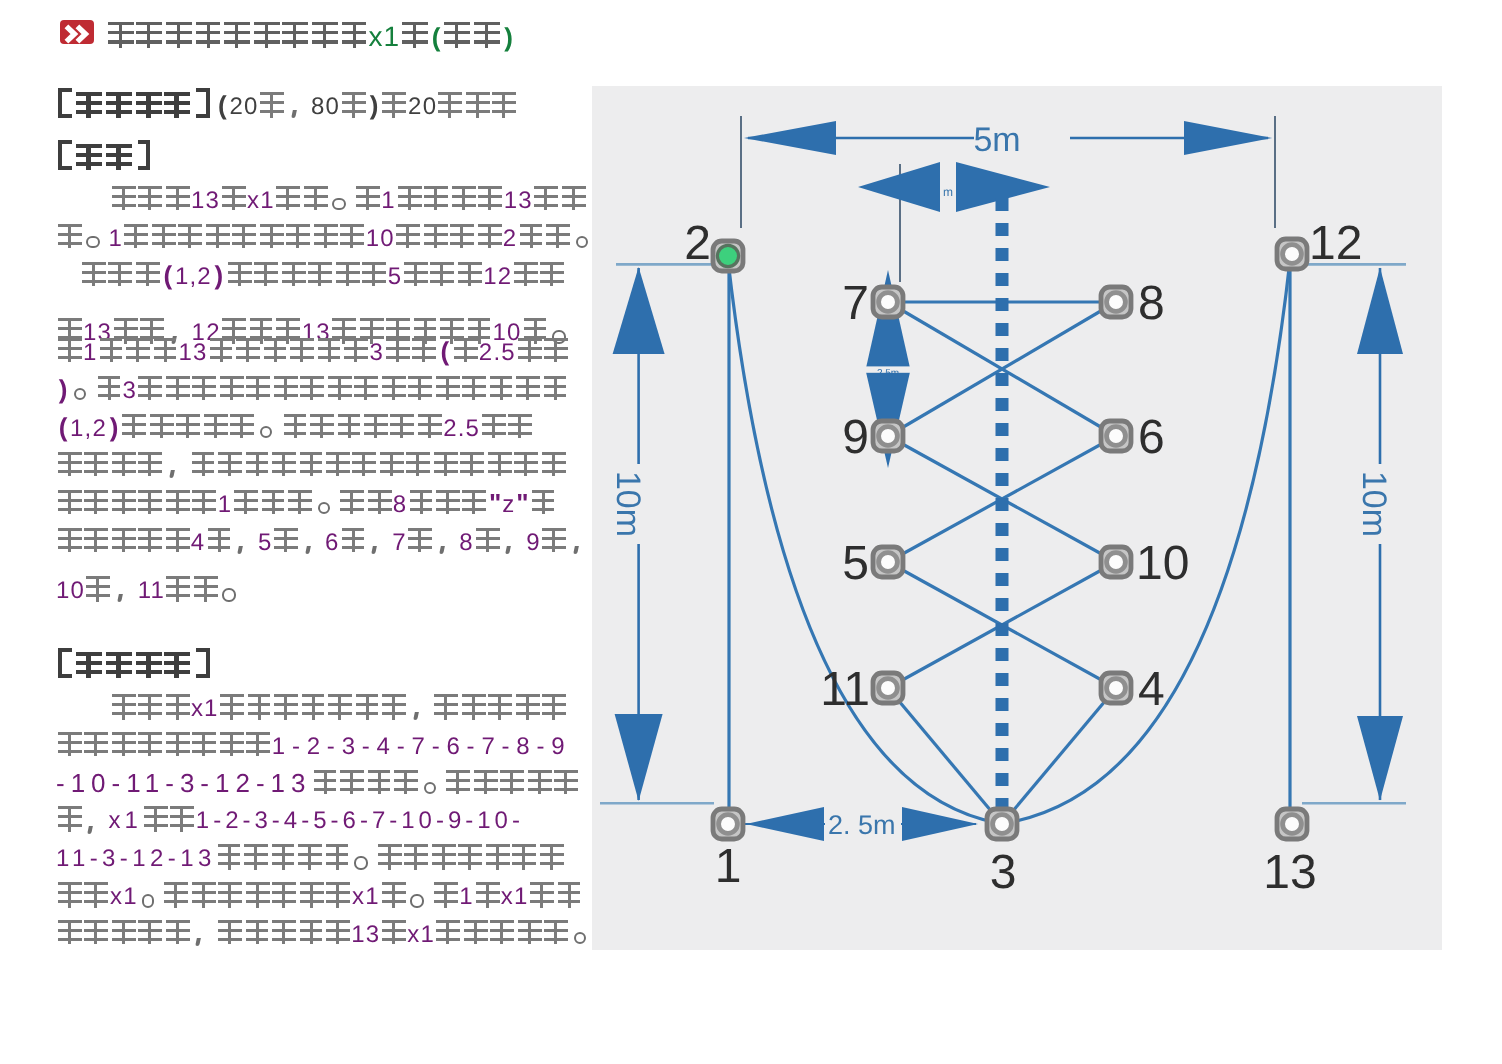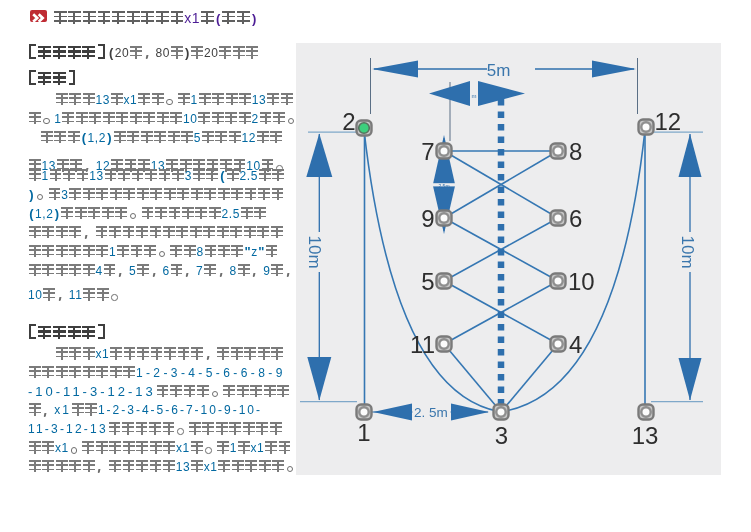--- a/index.html
+++ b/index.html
@@ -1,26 +1,26 @@
 <!DOCTYPE html>
 <html><head><meta charset="utf-8">
 <style>
 html,body{margin:0;padding:0;background:#fff;width:751px;height:532px;overflow:hidden}
 body{font-family:"Liberation Sans",sans-serif;position:relative}
 .tl,.hd,.ttl{position:absolute;white-space:nowrap;font-size:13px;line-height:15px}
-.tl{color:#0369a1}
+.tl{color:#701a75}
 s{text-decoration:none}
 s.a0{font-size:12px;letter-spacing:0.6px}
 s.a1{font-size:12px;letter-spacing:3.4px}
 s.a2{font-size:13px;letter-spacing:3.0px}
 s.a3{font-size:12px;letter-spacing:2.0px}
 s.a4{font-size:12px;letter-spacing:2.2px}
 s.at{font-size:14px;letter-spacing:0.5px}
 s.ah{font-size:12px;letter-spacing:0.6px}
-.ttl{color:#4c1d95}
+.ttl{color:#15803d}
 .hd{color:#3e3e3e;font-weight:bold}
 .hd .hr{font-weight:normal;color:#404040}
 b{display:inline-block}
 b.g{width:11.8px;height:12.6px;margin:0 0.85px;vertical-align:-1.6px;
  background:repeating-linear-gradient(180deg,#7b7b7b 0 1.6px,rgba(0,0,0,0) 1.6px 4.4px),linear-gradient(90deg,rgba(0,0,0,0) 0 5px,#7b7b7b 5px 6.6px,rgba(0,0,0,0) 6.6px 100%)}
 b.t{width:12.8px;height:13.4px;margin:0 0.9px;vertical-align:-1.6px;
  background:repeating-linear-gradient(180deg,#606060 0 1.6px,rgba(0,0,0,0) 1.6px 4.6px),linear-gradient(90deg,rgba(0,0,0,0) 0 5.4px,#606060 5.4px 7px,rgba(0,0,0,0) 7px 100%)}
 b.h{width:12.9px;height:12.9px;margin:0 0.9px;vertical-align:-1.6px;
  background:repeating-linear-gradient(180deg,#3e3e3e 0 2.1px,rgba(0,0,0,0) 2.1px 4.5px),linear-gradient(90deg,rgba(0,0,0,0) 0 5.2px,#3e3e3e 5.2px 7.3px,rgba(0,0,0,0) 7.3px 100%)}
 b.q{width:11px;height:12.6px;margin:0 0.9px;vertical-align:-1.6px;position:relative}
@@ -46,21 +46,21 @@
 <div class="tl" style="top:158px;left:28px"><b class="g"></b><s class="a0">13</s><b class="g"></b><b class="g"></b><b class="m"></b><s class="a0">12</s><b class="g"></b><b class="g"></b><b class="g"></b><s class="a0">13</s><b class="g"></b><b class="g"></b><b class="g"></b><b class="g"></b><b class="g"></b><b class="g"></b><s class="a0">10</s><b class="g"></b><b class="q"></b></div>
 <div class="tl" style="top:167.5px;left:28px"><b class="g"></b><s class="a0">1</s><b class="g"></b><b class="g"></b><b class="g"></b><s class="a0">13</s><b class="g"></b><b class="g"></b><b class="g"></b><b class="g"></b><b class="g"></b><b class="g"></b><s class="a0">3</s><b class="g"></b><b class="g"></b><b class="o">(</b><b class="g"></b><s class="a0">2.5</s><b class="g"></b><b class="g"></b></div>
 <div class="tl" style="top:186.5px;left:28px"><b class="o">)</b><b class="q"></b><b class="g"></b><s class="a0">3</s><b class="g"></b><b class="g"></b><b class="g"></b><b class="g"></b><b class="g"></b><b class="g"></b><b class="g"></b><b class="g"></b><b class="g"></b><b class="g"></b><b class="g"></b><b class="g"></b><b class="g"></b><b class="g"></b><b class="g"></b><b class="g"></b></div>
 <div class="tl" style="top:205.5px;left:28px"><b class="o">(</b><s class="a0">1,2</s><b class="o">)</b><b class="g"></b><b class="g"></b><b class="g"></b><b class="g"></b><b class="g"></b><b class="q"></b><b class="g"></b><b class="g"></b><b class="g"></b><b class="g"></b><b class="g"></b><b class="g"></b><s class="a0">2.5</s><b class="g"></b><b class="g"></b></div>
 <div class="tl" style="top:224.5px;left:28px"><b class="g"></b><b class="g"></b><b class="g"></b><b class="g"></b><b class="m"></b><b class="g"></b><b class="g"></b><b class="g"></b><b class="g"></b><b class="g"></b><b class="g"></b><b class="g"></b><b class="g"></b><b class="g"></b><b class="g"></b><b class="g"></b><b class="g"></b><b class="g"></b><b class="g"></b></div>
 <div class="tl" style="top:243.5px;left:28px"><b class="g"></b><b class="g"></b><b class="g"></b><b class="g"></b><b class="g"></b><b class="g"></b><s class="a0">1</s><b class="g"></b><b class="g"></b><b class="g"></b><b class="q"></b><b class="g"></b><b class="g"></b><s class="a0">8</s><b class="g"></b><b class="g"></b><b class="g"></b><b class="o">"</b><s class="a0">z</s><b class="o">"</b><b class="g"></b></div>
 <div class="tl" style="top:262.5px;left:28px"><b class="g"></b><b class="g"></b><b class="g"></b><b class="g"></b><b class="g"></b><s class="a0">4</s><b class="g"></b><b class="m"></b><s class="a0">5</s><b class="g"></b><b class="m"></b><s class="a0">6</s><b class="g"></b><b class="m"></b><s class="a0">7</s><b class="g"></b><b class="m"></b><s class="a0">8</s><b class="g"></b><b class="m"></b><s class="a0">9</s><b class="g"></b><b class="m"></b></div>
 <div class="tl" style="top:287px;left:28px"><s class="a0">10</s><b class="g"></b><b class="m"></b><s class="a0">11</s><b class="g"></b><b class="g"></b><b class="q"></b></div>
 <div class="hd" style="top:324px;left:26px"><b class="lb"></b><b class="h"></b><b class="h"></b><b class="h"></b><b class="h"></b><b class="rb"></b></div>
 <div class="tl" style="top:346.0px;left:55px"><b class="g"></b><b class="g"></b><b class="g"></b><s class="a0">x1</s><b class="g"></b><b class="g"></b><b class="g"></b><b class="g"></b><b class="g"></b><b class="g"></b><b class="g"></b><b class="m"></b><b class="g"></b><b class="g"></b><b class="g"></b><b class="g"></b><b class="g"></b></div>
-<div class="tl" style="top:364.8px;left:28px"><b class="g"></b><b class="g"></b><b class="g"></b><b class="g"></b><b class="g"></b><b class="g"></b><b class="g"></b><b class="g"></b><s class="a1">1-2-3-4-5-6-6-8-9</s></div>
+<div class="tl" style="top:364.8px;left:28px"><b class="g"></b><b class="g"></b><b class="g"></b><b class="g"></b><b class="g"></b><b class="g"></b><b class="g"></b><b class="g"></b><s class="a1">1-2-3-4-7-6-7-8-9</s></div>
 <div class="tl" style="top:383.6px;left:28px"><s class="a2">-10-11-3-12-13</s><b class="g"></b><b class="g"></b><b class="g"></b><b class="g"></b><b class="q"></b><b class="g"></b><b class="g"></b><b class="g"></b><b class="g"></b><b class="g"></b></div>
 <div class="tl" style="top:402.4px;left:28px"><b class="g"></b><b class="m"></b><s class="a3">x1</s><b class="g"></b><b class="g"></b><s class="a3">1-2-3-4-5-6-7-10-9-10-</s></div>
 <div class="tl" style="top:421.2px;left:28px"><s class="a4">11-3-12-13</s><b class="g"></b><b class="g"></b><b class="g"></b><b class="g"></b><b class="g"></b><b class="q"></b><b class="g"></b><b class="g"></b><b class="g"></b><b class="g"></b><b class="g"></b><b class="g"></b><b class="g"></b></div>
 <div class="tl" style="top:440.0px;left:28px"><b class="g"></b><b class="g"></b><s class="a0">x1</s><b class="q"></b><b class="g"></b><b class="g"></b><b class="g"></b><b class="g"></b><b class="g"></b><b class="g"></b><b class="g"></b><s class="a0">x1</s><b class="g"></b><b class="q"></b><b class="g"></b><s class="a0">1</s><b class="g"></b><s class="a0">x1</s><b class="g"></b><b class="g"></b></div>
 <div class="tl" style="top:458.8px;left:28px"><b class="g"></b><b class="g"></b><b class="g"></b><b class="g"></b><b class="g"></b><b class="m"></b><b class="g"></b><b class="g"></b><b class="g"></b><b class="g"></b><b class="g"></b><s class="a0">13</s><b class="g"></b><s class="a0">x1</s><b class="g"></b><b class="g"></b><b class="g"></b><b class="g"></b><b class="g"></b><b class="q"></b></div>
 <svg width="751" height="532" viewBox="0 0 751 532" style="position:absolute;left:0;top:0">
 <rect x="296" y="43" width="425" height="432" fill="#ededee"></rect>
 
 <line x1="370.5" y1="58" x2="370.5" y2="114" stroke="#5a6f85" stroke-width="1"></line>
 <line x1="637.5" y1="58" x2="637.5" y2="114" stroke="#5a6f85" stroke-width="1"></line>

